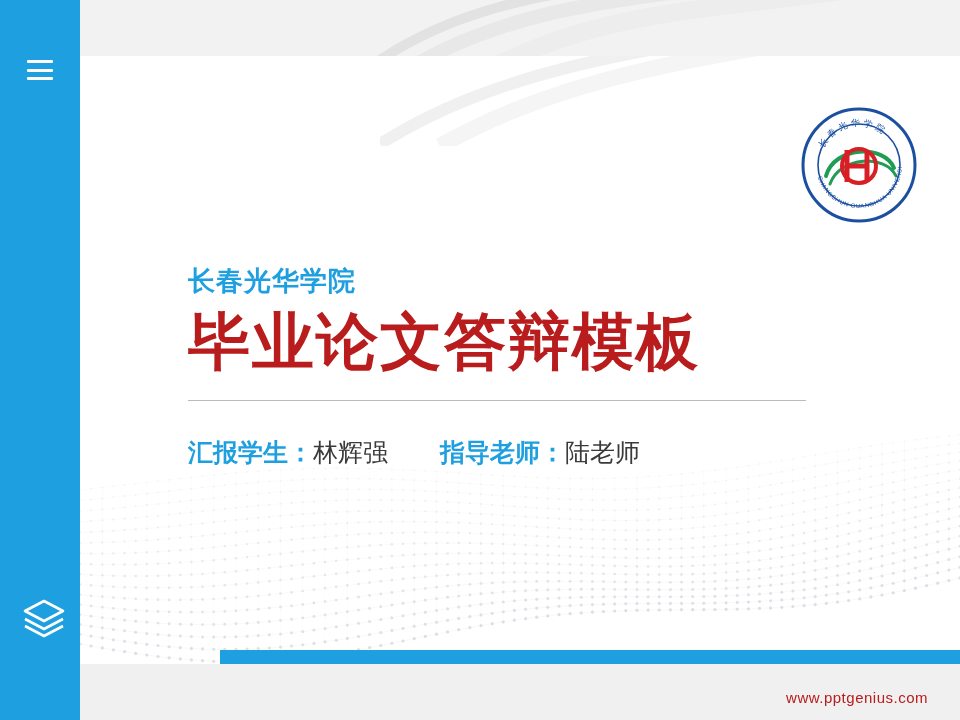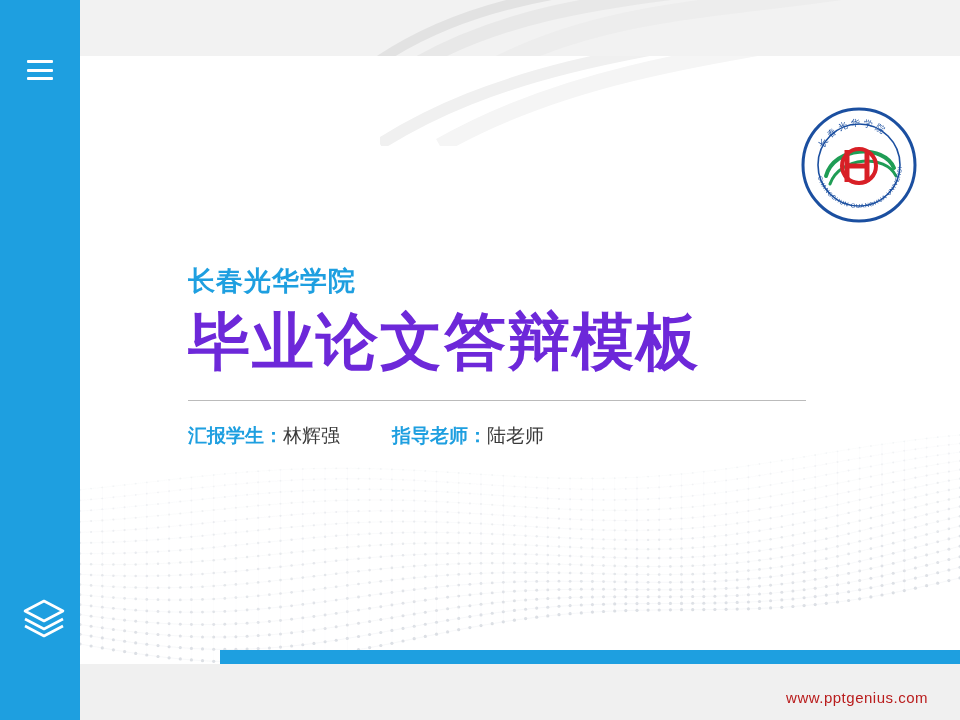--- a/index.html
+++ b/index.html
@@ -48,28 +48,28 @@
     position:absolute;right:42px;top:50px;width:118px;height:118px;
   }
 
   
   .txt{position:absolute;left:108px;top:208px;width:700px;}
   .school{
     color:#1e9fe0;font-size:27px;font-weight:bold;letter-spacing:1px;
     margin:0 0 6px 0;line-height:1.3;
   }
   .maintitle{
-    color:#6d28d9;font-size:62px;font-weight:bold;letter-spacing:2px;
+    color:#b91c1c;font-size:62px;font-weight:bold;letter-spacing:2px;
     margin:0;line-height:1.18;white-space:nowrap;
   }
   .rule{
     margin-top:22px;width:618px;height:1px;background:#bbbbbb;
   }
   .meta{
-    margin-top:22px;font-size:19px;line-height:1.4;white-space:nowrap;
+    margin-top:34px;font-size:25px;line-height:1.4;white-space:nowrap;
   }
   .meta .lab{color:#1e9fe0;font-weight:bold;}
   .meta .val{color:#3a3a3a;}
   .meta .gap{display:inline-block;width:52px;}
 
   
   .bottombar{
     position:absolute;left:140px;bottom:0;width:740px;height:14px;background:#1e9fe0;
   }
 

